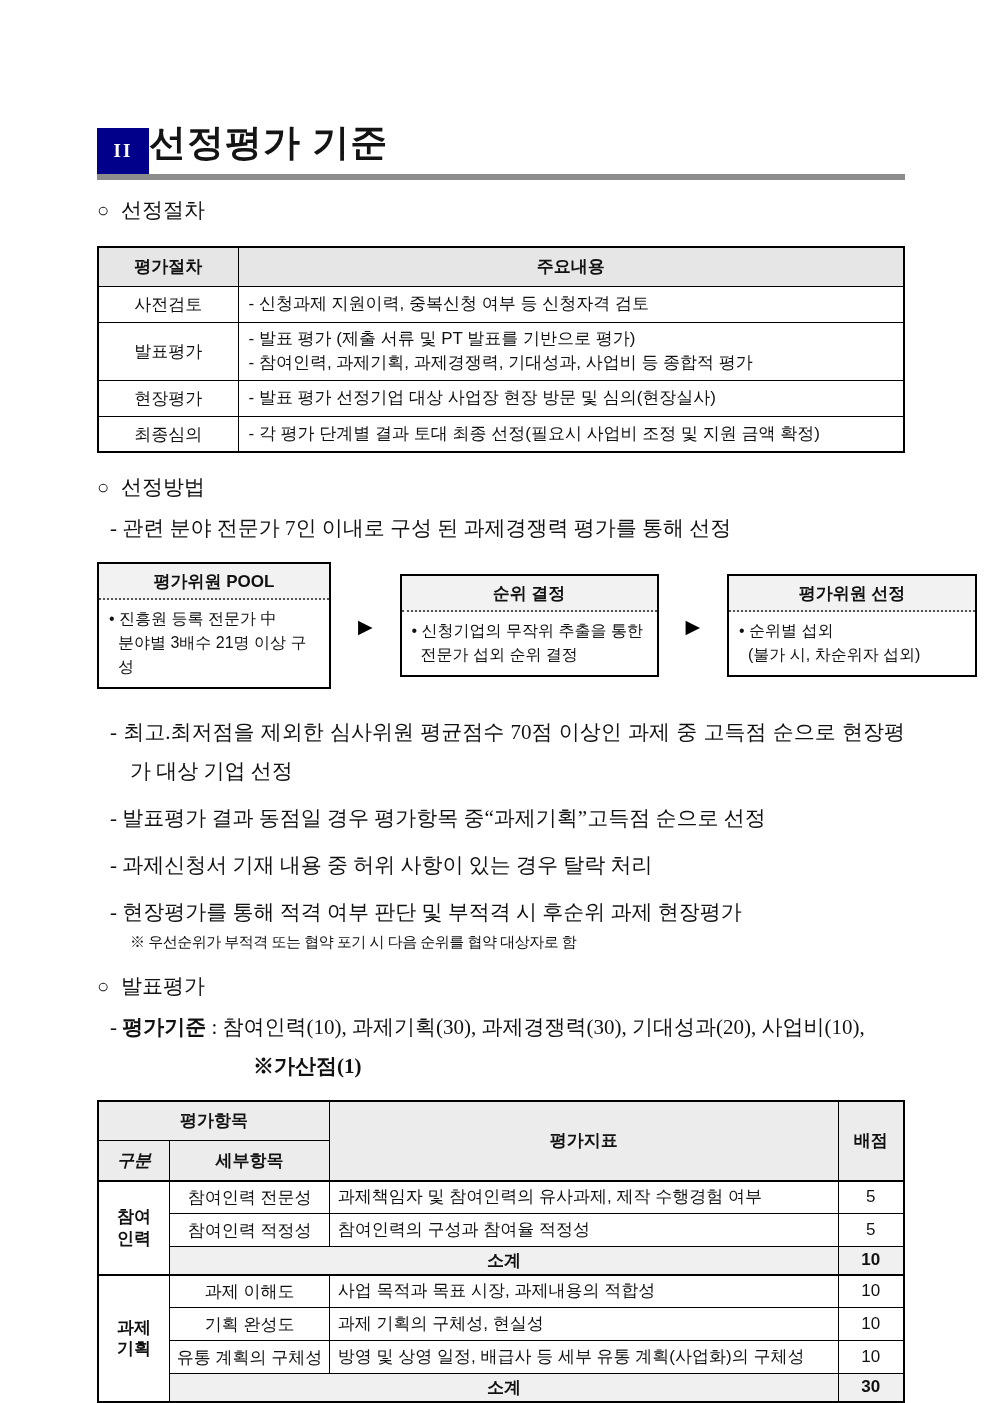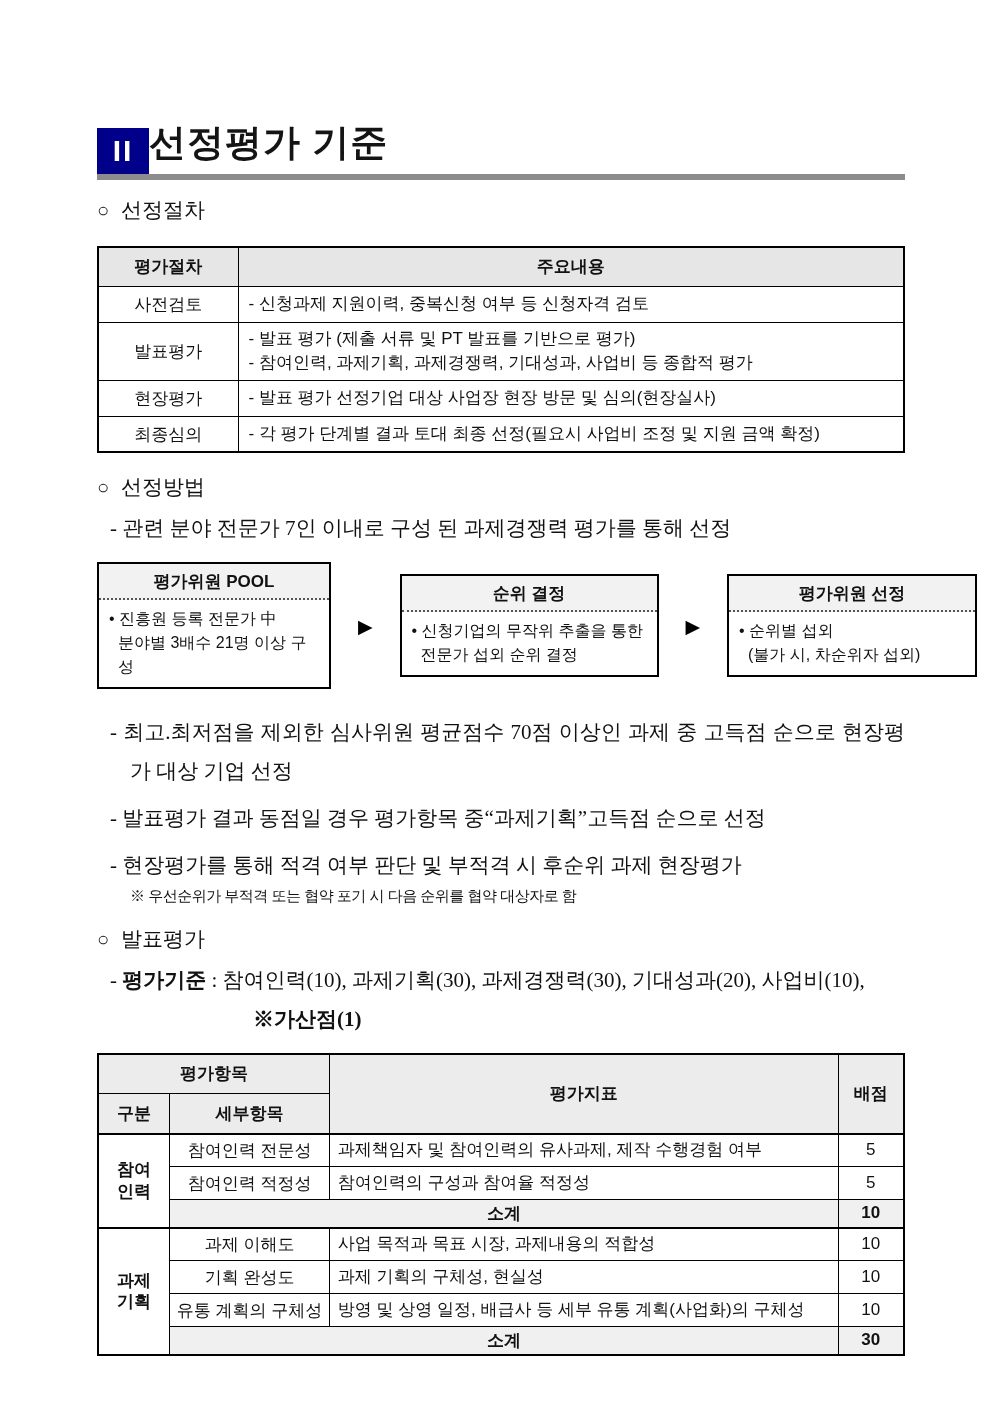--- a/index.html
+++ b/index.html
@@ -17,22 +17,22 @@
   .title-row {
     margin-top: 118px;
     display: flex; align-items: flex-end;
     border-bottom: 6px solid #8c8c8c;
   }
   .badge {
     width: 52px; height: 46px;
     background: #00008B;
     color: #fff;
     display: flex; align-items: center; justify-content: center;
-    font-family: Liberation Sans, sans-serif;
-    font-size: 30px; font-weight: bold; letter-spacing: 2px;
+    font-family: Liberation Serif, serif;
+    font-size: 19px; font-weight: bold; letter-spacing: 2px;
     flex: 0 0 auto;
   }
   .doc-title {
     font-family: "Liberation Sans", sans-serif;
     font-weight: bold; font-size: 37px; letter-spacing: 1px;
     padding-bottom: 6px;
     color: #141414;
   }
 
   
@@ -95,21 +95,21 @@
 
   
   .criteria { margin-top: 8px; }
   .criteria-line2 { padding-left: 156px; font-weight: bold; font-size: 21px; line-height: 1.85; }
 
   
   .t2 { margin-top: 14px; }
   .t2 th { background: #ececec; font-weight: bold; }
   .t2 .h-row1 th { height: 40px; }
   .t2 .h-row2 th { height: 40px; }
-  .t2 .col-group { width: 73px; }
+  .t2 .col-group { width: 73px; font-style: italic; }
   .t2 .col-item  { width: 163px; }
   .t2 .col-ind   { width: 520px; }
   .t2 .col-score { width: 67px; }
   .t2 td { height: 33px; }
   .t2 .group-name { text-align: center; font-weight: bold; white-space: pre-line; line-height: 1.25; }
   .t2 .item { text-align: center; }
   .t2 .ind { text-align: left; padding: 2px 6px 2px 8px; line-height: 1.3; }
   .t2 .score { text-align: center; }
   .t2 .subtotal td { background: #f0f0f0; font-weight: bold; height: 28px; }
   .t2 .subtotal .stl { text-align: center; }
@@ -193,20 +193,21 @@
       <div class="flow-body">
         <div>• 순위별 섭외</div>
         <div class="l2">(불가 시, 차순위자 섭외)</div>
       </div>
     </div>
   </div>
 
   <div class="bullets">
     <div class="dash-line">- 최고.최저점을 제외한 심사위원 평균점수 70점 이상인 과제 중 고득점 순으로 현장평가 대상 기업 선정</div>
     <div class="dash-line">- 발표평가 결과 동점일 경우 평가항목 중“과제기획”고득점 순으로 선정</div>
+    <div class="dash-line">- 과제신청서 기재 내용 중 허위 사항이 있는 경우 탈락 처리</div>
     <div class="dash-line">- 현장평가를 통해 적격 여부 판단 및 부적격 시 후순위 과제 현장평가</div>
     <div class="note">※ 우선순위가 부적격 또는 협약 포기 시 다음 순위를 협약 대상자로 함</div>
   </div>
 
   <div class="sec-heading" style="margin-top:18px;">
     <span class="marker">○</span>
     <span>발표평가</span>
   </div>
 
   <div class="criteria">

